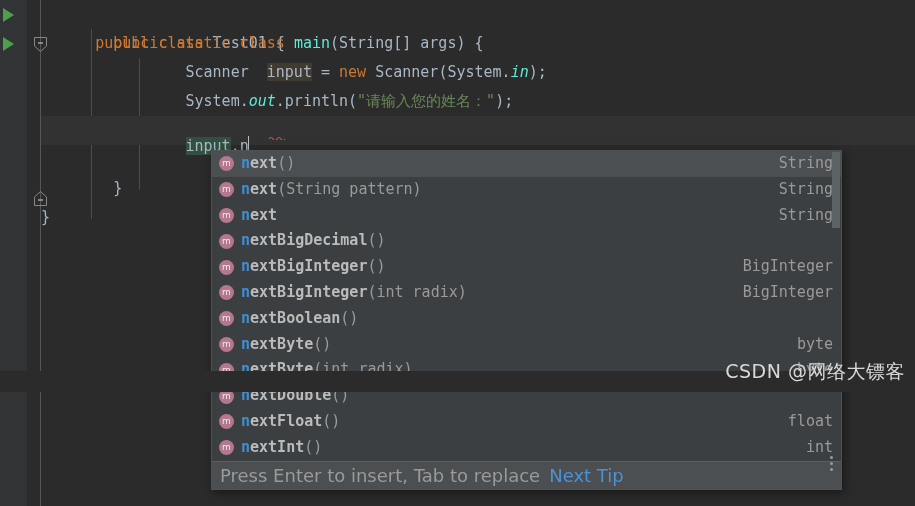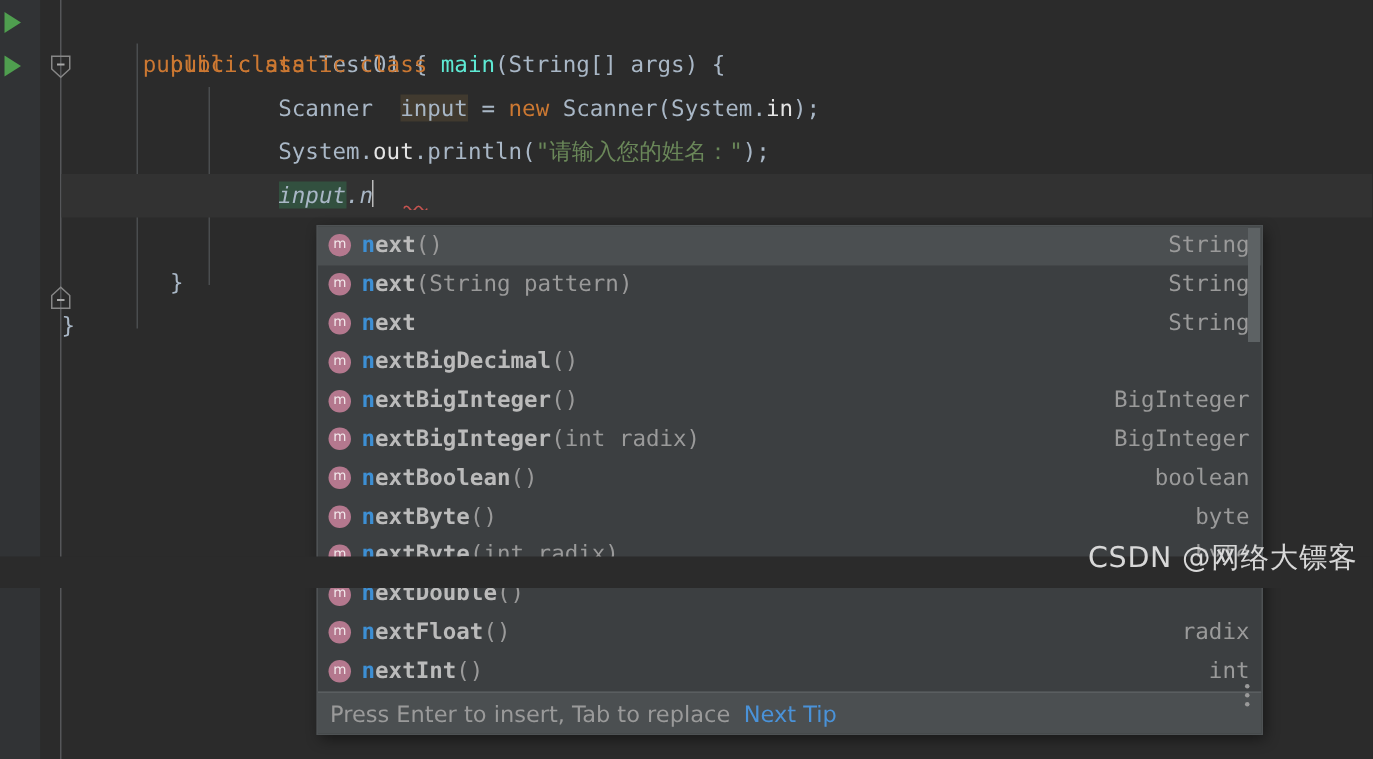--- a/index.html
+++ b/index.html
@@ -45,21 +45,21 @@
     position:absolute;width:1px;background:#4a4d4f;
   }
   .line-hl{
     position:absolute;left:0;right:0;height:29px;background:#323232;
   }
 
   .kw{color:#cc7832;}
   .cls{color:#a9b7c6;}
   .ident{color:#a9b7c6;}
   .fn{color:#5eead4;}
-  .field{color:#e5e5e5;}
+  .field{color:#5eead4;font-style:italic;}
   .str{color:#6a8759;}
   .punct{color:#a9b7c6;}
   .hl-ident{background:#413a2f;}
   .hl-sel{background:#32503f;}
 
   .caret{
     display:inline-block;width:1px;height:18px;
     background:#bbbbbb;vertical-align:-3px;margin-left:-1px;
   }
   .squig{
@@ -98,21 +98,21 @@
 
   .popup-scroll{
     position:absolute;right:1px;top:1px;width:8px;height:76px;
     background:#5d6264;border-radius:0;
   }
   .popup-footer{
     position:absolute;left:0;right:0;bottom:0;height:27px;
     background:#4b4f51;border-top:1px solid #5a5e60;
     display:flex;align-items:center;
     font-family:"DejaVu Sans","Liberation Sans",sans-serif;
-    font-size:15px;color:#9a9a9a;padding-left:8px;
+    font-size:18px;color:#9a9a9a;padding-left:8px;
   }
   .footer-link{color:#4a92d8;margin-left:9px;text-align:center;}
   .kebab{
     position:absolute;right:8px;bottom:18px;
     display:flex;flex-direction:column;gap:3px;align-items:center;
   }
   .kebab i{display:block;width:3px;height:3px;border-radius:50%;background:#9a9a9a;}
 
   
   .watermark{
@@ -157,21 +157,21 @@
 
     
     <div class="line-hl" style="top:116px;"></div>
 
     <div class="ln" id="L0" style="top:0px;">
       <span><span></span><span class="kw">public </span><span class="kw">class </span><span class="cls">Test01</span><span class="punct"> {</span></span>
     </div>
     <div class="ln" id="L1" style="top:29px;"><span><span>        </span><span class="kw">public </span><span class="kw">static </span><span class="kw">class </span><span class="fn">main</span><span class="punct">(</span><span class="cls">String</span><span class="punct">[] </span><span class="ident">args</span><span class="punct">) {</span></span></div>
     <div class="ln" id="L2" style="top:58px;"><span><span>                </span><span class="cls">Scanner </span><span class="punct"> </span><span class="ident hl-ident">input</span><span class="punct"> = </span><span class="kw">new </span><span class="cls">Scanner</span><span class="punct">(</span><span class="cls">System</span><span class="punct">.</span><span class="field">in</span><span class="punct">);</span></span></div>
     <div class="ln" id="L3" style="top:87px;"><span><span>                </span><span class="cls">System</span><span class="punct">.</span><span class="field">out</span><span class="punct">.</span><span class="ident">println</span><span class="punct">(</span><span class="str">"请输入您的姓名："</span><span class="punct">);</span></span></div>
-    <div class="ln" id="L4" style="top:116px;font-style:italic;"><span><span>                </span><span class="ident hl-sel">input</span><span class="ident">.n</span><span class="caret"></span></span></div>
+    <div class="ln" id="L4" style="top:132px;"><span><span>                </span><span class="ident hl-sel">input</span><span class="ident">.n</span><span class="caret"></span></span></div>
     <div class="ln" id="L6" style="top:174px;"><span><span>        </span><span class="punct">}</span></span></div>
     <div class="ln" id="L7" style="top:203px;"><span><span></span><span class="punct">}</span></span></div>
 
     
     <svg class="squig" style="left:228px;top:136px;width:16px;" width="16" height="4" viewBox="0 0 16 4">
       <path d="M0 3 Q2 0 4 3 T8 3 T12 3 T16 3" fill="none" stroke="#c75450" stroke-width="1.1"></path>
     </svg>
   </div>
 
   <div class="popup">
@@ -207,21 +207,20 @@
         <div class="row">
           <span class="m-icon">m</span>
           <span class="m-name"><span class="m-match">n</span>extBigInteger</span>
           <span class="m-sig">(int radix)</span>
           <span class="m-type">BigInteger</span>
         </div>
         <div class="row">
           <span class="m-icon">m</span>
           <span class="m-name"><span class="m-match">n</span>extBoolean</span>
           <span class="m-sig">()</span>
-          <span class="m-type">boolean</span>
         </div>
         <div class="row">
           <span class="m-icon">m</span>
           <span class="m-name"><span class="m-match">n</span>extByte</span>
           <span class="m-sig">()</span>
           <span class="m-type">byte</span>
         </div>
         <div class="row">
           <span class="m-icon">m</span>
           <span class="m-name"><span class="m-match">n</span>extByte</span>
@@ -230,21 +229,21 @@
         </div>
         <div class="row">
           <span class="m-icon">m</span>
           <span class="m-name"><span class="m-match">n</span>extDouble</span>
           <span class="m-sig">()</span>
         </div>
         <div class="row">
           <span class="m-icon">m</span>
           <span class="m-name"><span class="m-match">n</span>extFloat</span>
           <span class="m-sig">()</span>
-          <span class="m-type">radix</span>
+          <span class="m-type">float</span>
         </div>
         <div class="row">
           <span class="m-icon">m</span>
           <span class="m-name"><span class="m-match">n</span>extInt</span>
           <span class="m-sig">()</span>
           <span class="m-type">int</span>
         </div>
       </div>
     <div class="popup-scroll"></div>
     <div class="popup-footer">

